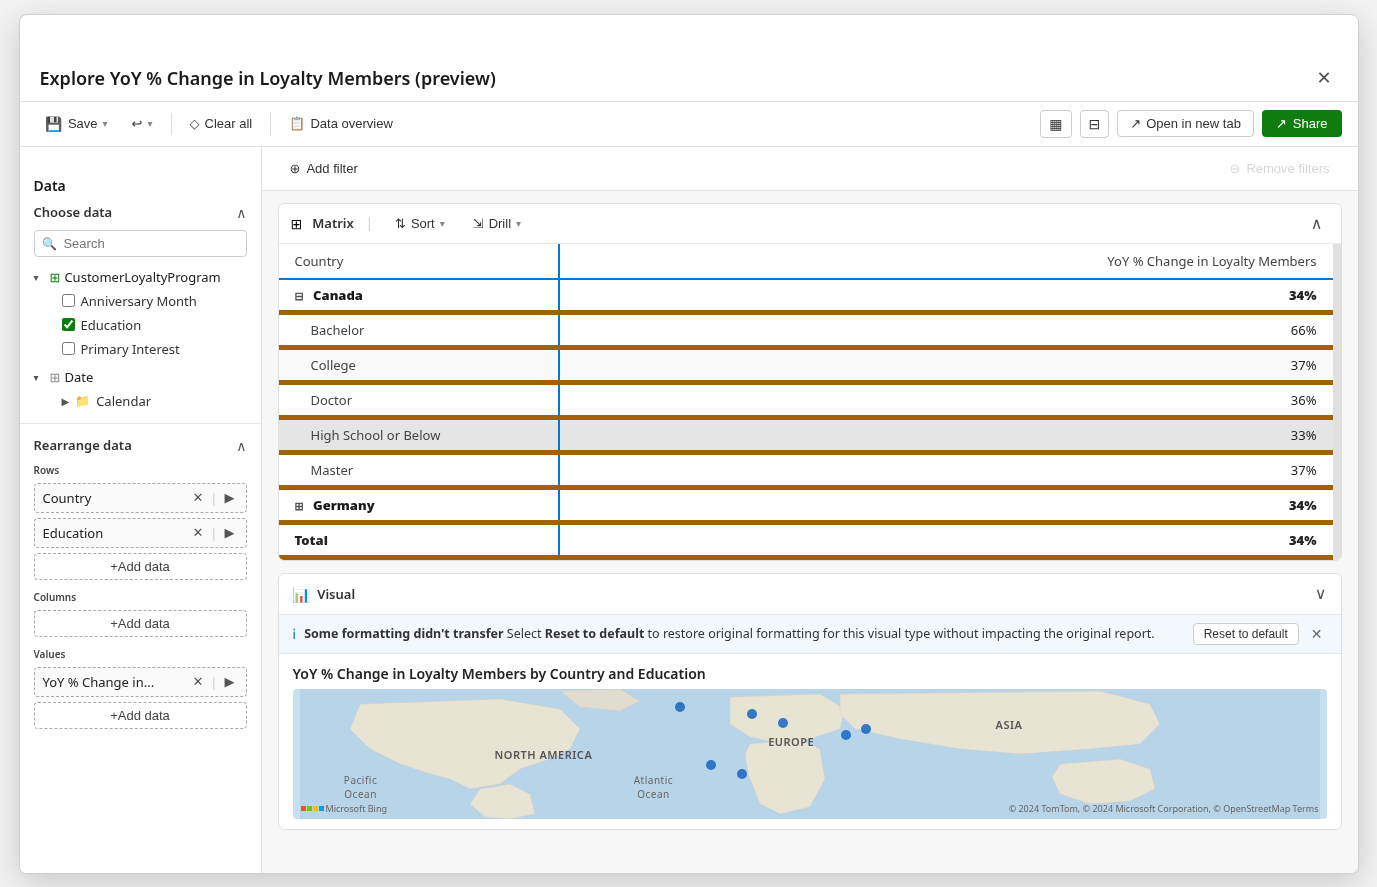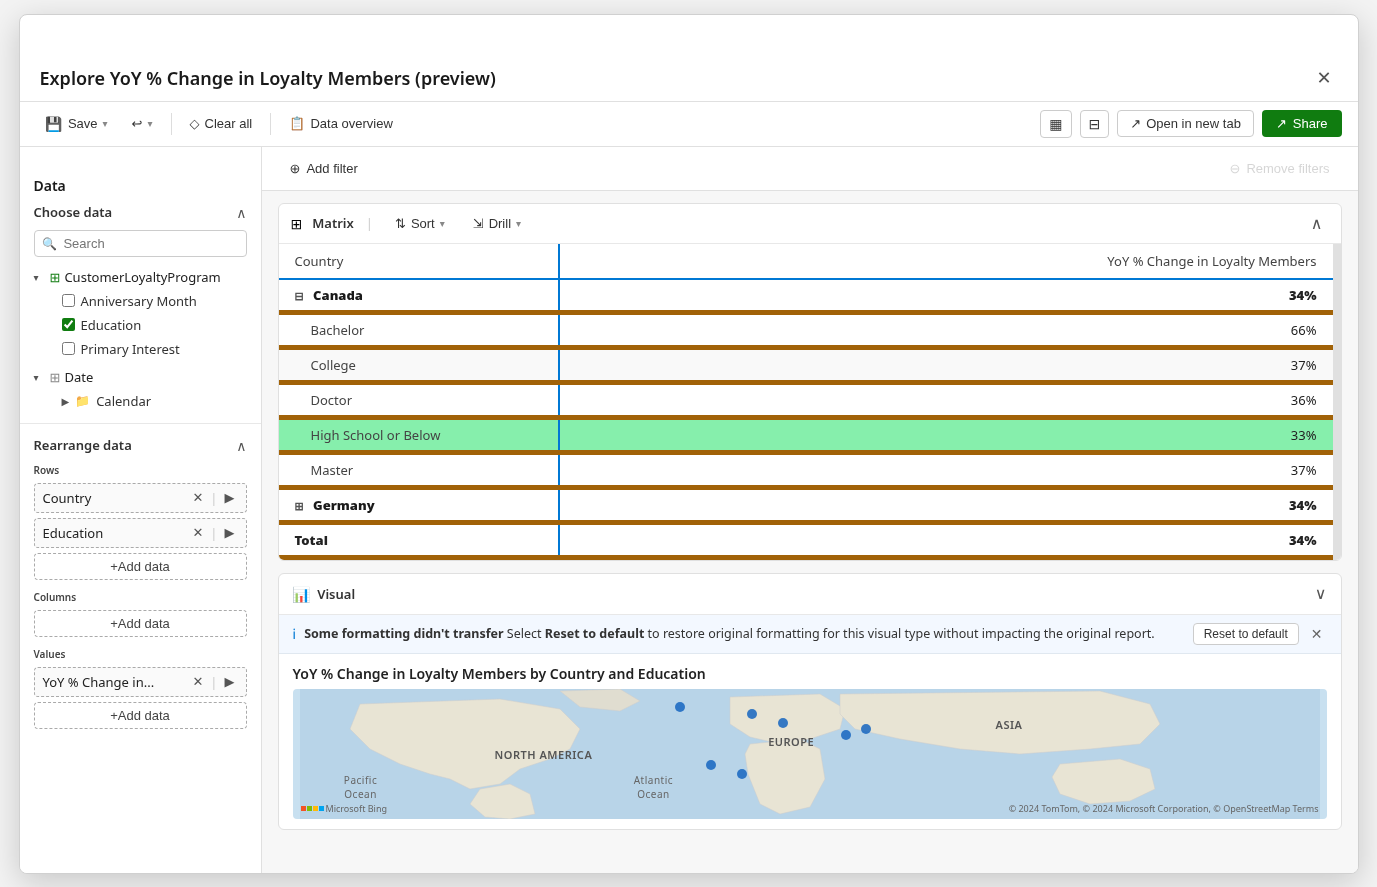--- a/index.html
+++ b/index.html
@@ -492,21 +492,21 @@
                   <td style="border-left:2px solid #0078d4;">66%</td>
                 </tr>
                 <tr class="row-child" style="background:#f9f9f9;">
                   <td>College</td>
                   <td style="border-left:2px solid #0078d4;">37%</td>
                 </tr>
                 <tr class="row-child">
                   <td>Doctor</td>
                   <td style="border-left:2px solid #0078d4;">36%</td>
                 </tr>
-                <tr class="row-child" style="background:#86efac;">
+                <tr class="row-child" style="background:#e5e5e5;">
                   <td>High School or Below</td>
                   <td style="border-left:2px solid #0078d4;">33%</td>
                 </tr>
                 <tr class="row-child">
                   <td>Master</td>
                   <td style="border-left:2px solid #0078d4;">37%</td>
                 </tr>
                 <tr class="row-country">
                   <td>
                     <span class="expand-col">⊞</span>

